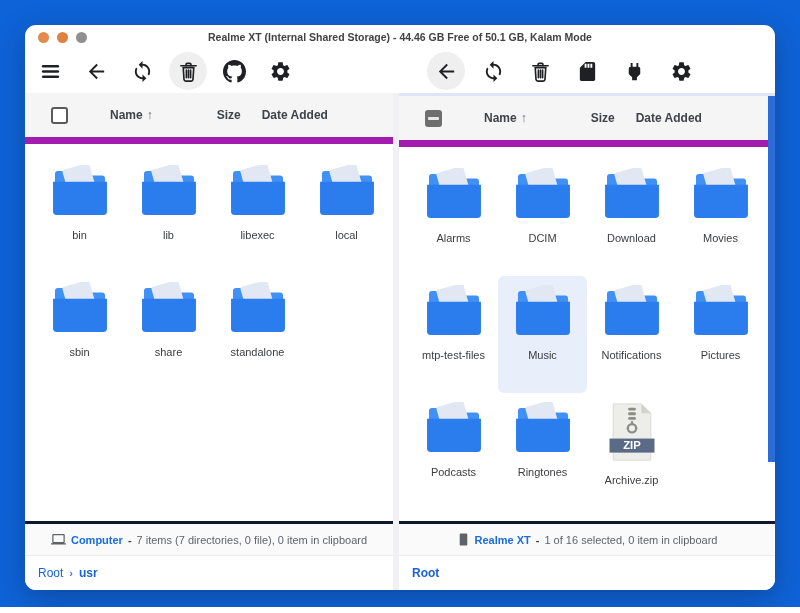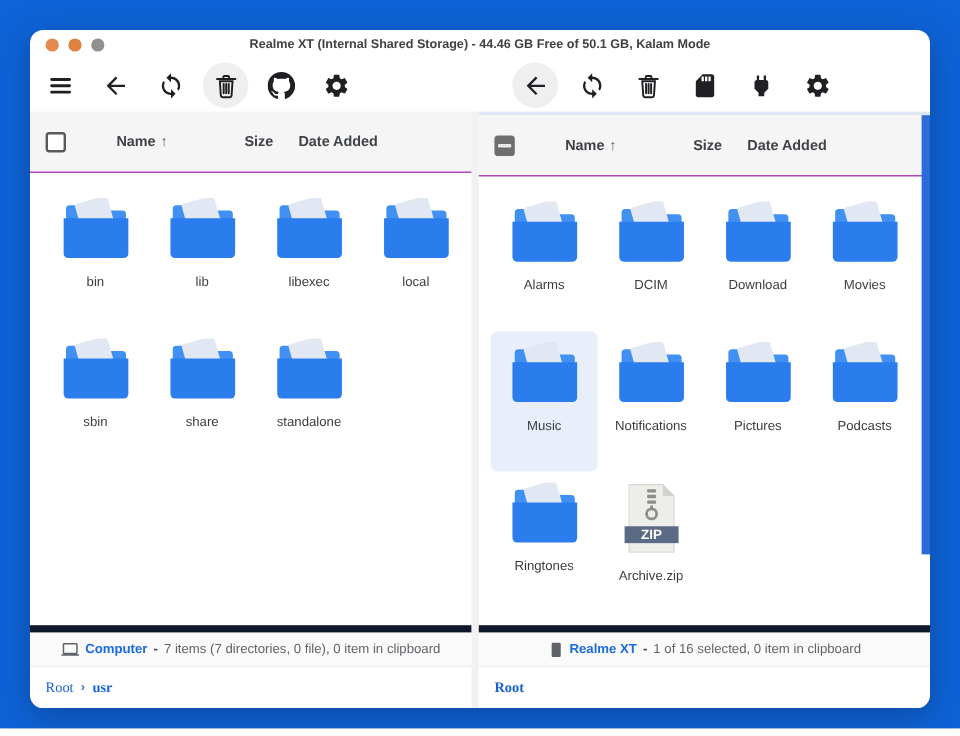--- a/index.html
+++ b/index.html
@@ -28,46 +28,46 @@
   .tool svg { width:23px; height:23px; fill:#1f2023; }
   .tool svg.stroke-ic { fill:none; stroke:#1f2023; stroke-width:1.7; stroke-linecap:round; }
 
   
   .panes { flex:1; display:flex; min-height:0; }
   .pane { display:flex; flex-direction:column; min-height:0; }
   .pane.pleft { width:368px; }
   .pane-divider { width:6px; background:#f1f1f3; }
   .pane.pright { flex:1; position:relative; border-top:3px solid #dde6f6; }
 
-  .pane-header { height:51px; background:#f5f5f6; border-bottom:1px solid #a21caf; display:flex; align-items:center; padding-left:13px; flex:0 0 auto; font-size:12px; color:#3f4247; font-weight:700; }
+  .pane-header { height:51px; background:#f5f5f6; border-bottom:7px solid #a21caf; display:flex; align-items:center; padding-left:26px; flex:0 0 auto; font-size:12px; color:#3f4247; font-weight:700; }
   .cb { width:17px; height:17px; border-radius:3px; flex:0 0 auto; }
   .cb.empty { background:#fff; border:2px solid #5a5a5a; }
   .cb.indet { background:#6e6e6e; position:relative; }
   .cb.indet::after { content:""; position:absolute; left:3px; right:3px; top:7px; height:3px; border-radius:1px; background:#e8e8e8; }
   .col-name { margin-left:42px; }
   .sort-arrow { margin-left:4px; color:#5f6368; font-weight:400; font-size:12px; }
   .col-size { margin-left:64px; }
   .col-date { margin-left:21px; }
 
   .file-grid { flex:1; display:grid; grid-template-columns:repeat(4, 89px); grid-auto-rows:117px; padding:12px 0 0 10px; overflow:hidden; align-content:start; }
   .cell { display:flex; flex-direction:column; align-items:center; border-radius:6px; cursor:pointer; padding-top:9px; }
   .cell.selected { background:#e8eefa; }
   .cell svg { flex:0 0 auto; }
   .cell-label { margin-top:12px; font-size:11px; color:#3b3d40; max-width:86px; text-align:center; white-space:nowrap; overflow:hidden; }
 
   .v-scrollbar { position:absolute; top:0; right:0; width:7px; height:366px; background:#2b6cd9; z-index:5; }
 
   
-  .statusbar { height:35px; background:#fafafa; border-top:6px solid #0f172a; border-bottom:1px solid #ececec;
+  .statusbar { height:35px; background:#fafafa; border-top:3px solid #0f172a; border-bottom:1px solid #ececec;
                display:flex; align-items:center; justify-content:center; gap:5px; font-size:11px; color:#5f6368; flex:0 0 auto; }
   .statusbar svg { flex:0 0 auto; }
   .dev-link { color:#1a6be0; font-weight:700; cursor:pointer; }
   .status-sep { color:#3c4043; font-weight:700; }
   .breadcrumb { height:34px; display:flex; align-items:center; padding-left:13px; gap:6px; font-size:12px; flex:0 0 auto; background:#fff; }
-  .crumb { color:#1863d8; cursor:pointer;font-family:Liberation Serif, serif; }
+  .crumb { color:#1863d8; cursor:pointer; }
   .crumb.current { font-weight:700; }
   .crumb-sep { color:#4a7cc9; font-size:11px; font-weight:700; }
 </style>
 </head>
 <body>
 
 <div class="stage">
   <div class="window">
 
     <div class="titlebar">
@@ -284,20 +284,29 @@
     <div class="cell-label">Download</div>
   </div>
             <div class="cell">
     <svg width="62" height="52" viewBox="0 0 64 54">
       <path fill="#4190f4" d="M6 23 V9.5 a3.2 3.2 0 0 1 3.2-3.2 h10.6 a3.2 3.2 0 0 1 2.6 1.35 l2.3 3.25 H54.8 a3.2 3.2 0 0 1 3.2 3.2 V23 z"></path>
       <rect x="17" y="1" width="29" height="31" rx="2" fill="#e2e8f3" transform="rotate(-16 31.5 16.5)"></rect>
       <path fill="#2b7dee" d="M4 17.5 h56 v30.5 a4 4 0 0 1 -4 4 H8 a4 4 0 0 1 -4-4 z"></path>
     </svg>
 
     <div class="cell-label">Movies</div>
+  </div>
+            <div class="cell">
+    <svg width="62" height="52" viewBox="0 0 64 54">
+      <path fill="#4190f4" d="M6 23 V9.5 a3.2 3.2 0 0 1 3.2-3.2 h10.6 a3.2 3.2 0 0 1 2.6 1.35 l2.3 3.25 H54.8 a3.2 3.2 0 0 1 3.2 3.2 V23 z"></path>
+      <rect x="17" y="1" width="29" height="31" rx="2" fill="#e2e8f3" transform="rotate(-16 31.5 16.5)"></rect>
+      <path fill="#2b7dee" d="M4 17.5 h56 v30.5 a4 4 0 0 1 -4 4 H8 a4 4 0 0 1 -4-4 z"></path>
+    </svg>
+
+    <div class="cell-label">mtp-test-files</div>
   </div>
             <div class="cell selected">
     <svg width="62" height="52" viewBox="0 0 64 54">
       <path fill="#4190f4" d="M6 23 V9.5 a3.2 3.2 0 0 1 3.2-3.2 h10.6 a3.2 3.2 0 0 1 2.6 1.35 l2.3 3.25 H54.8 a3.2 3.2 0 0 1 3.2 3.2 V23 z"></path>
       <rect x="17" y="1" width="29" height="31" rx="2" fill="#e2e8f3" transform="rotate(-16 31.5 16.5)"></rect>
       <path fill="#2b7dee" d="M4 17.5 h56 v30.5 a4 4 0 0 1 -4 4 H8 a4 4 0 0 1 -4-4 z"></path>
     </svg>
 
     <div class="cell-label">Music</div>
   </div>

